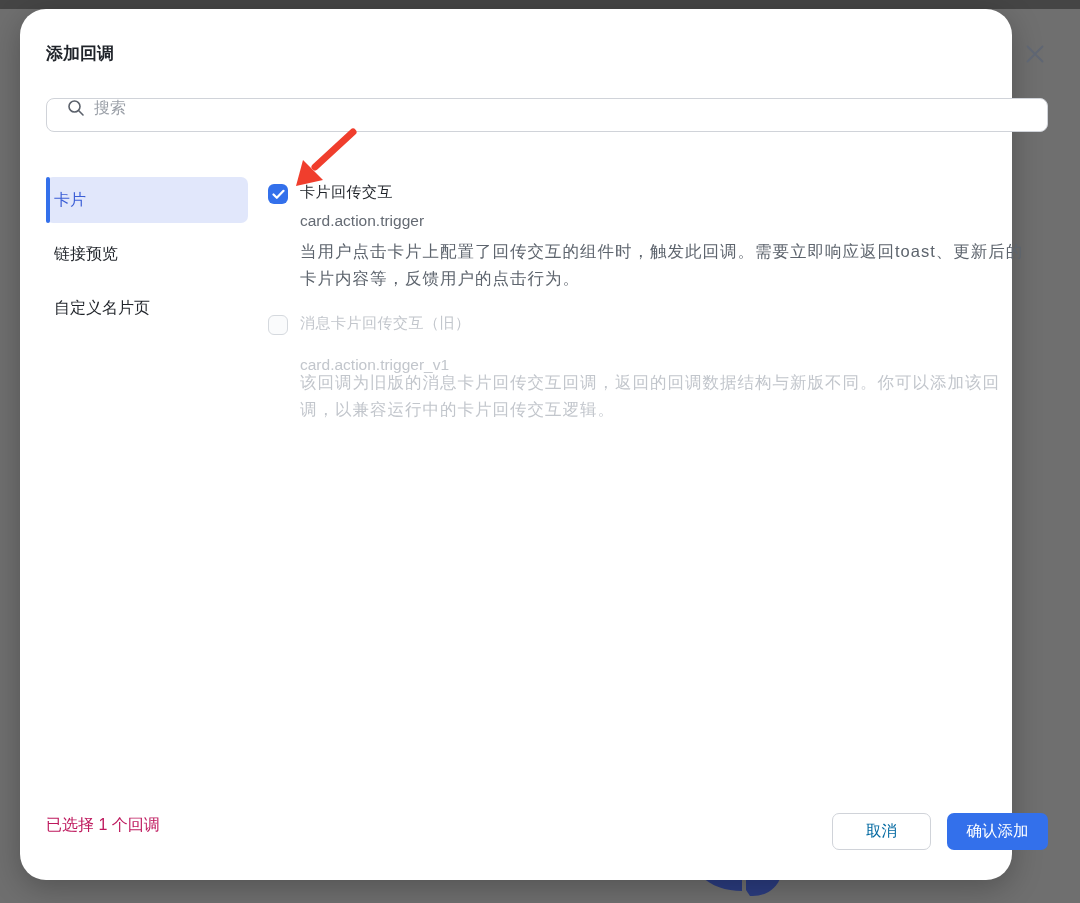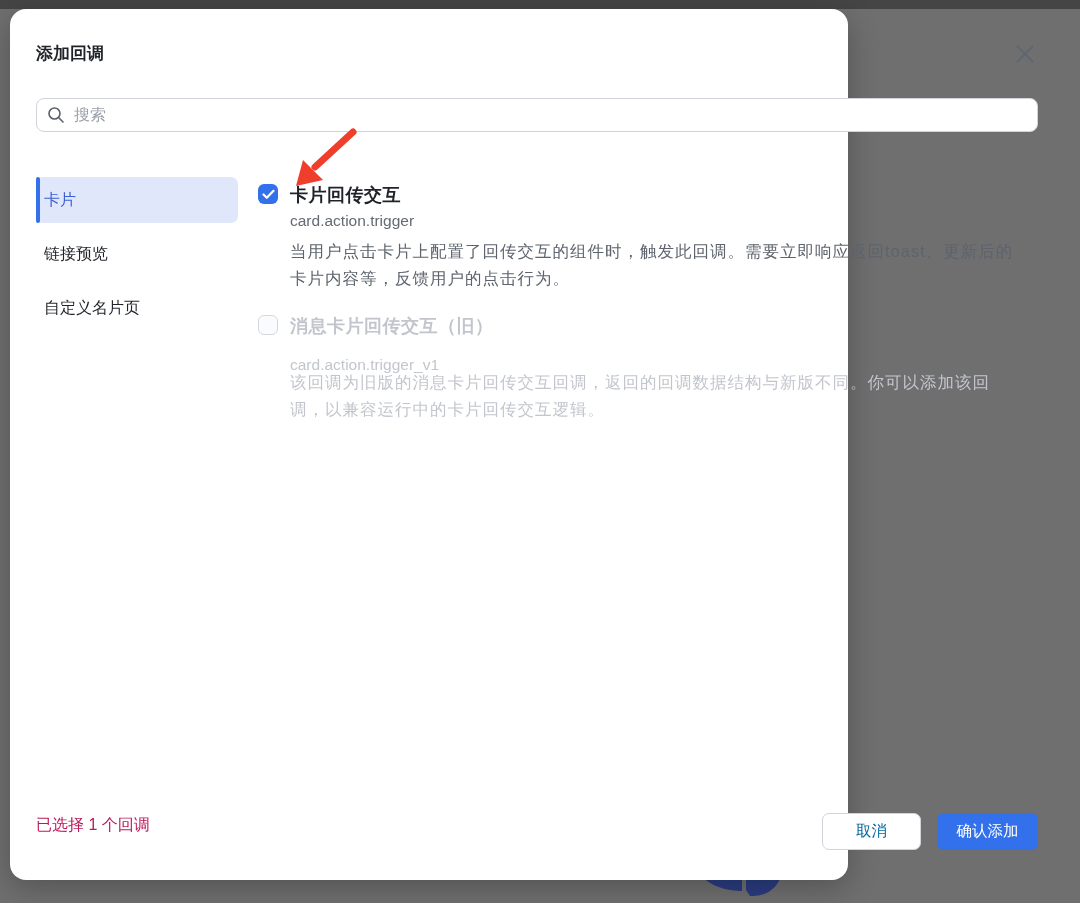--- a/index.html
+++ b/index.html
@@ -10,38 +10,38 @@
     position:relative; width:1080px; height:903px;
     background:#6f6f6f; overflow:hidden;
   }
   .top-strip {
     position:absolute; left:0; top:0; width:1080px; height:9px;
     background:#454545;
   }
   .bg-logo { position:absolute; left:0; top:0; }
 
   .modal {
-    position:absolute; left:10px; top:9px; width:838px; height:871px;
-    background:#ffffff; border-radius:16px;
+    position:absolute; left:20px; top:9px; width:992px; height:871px;
+    background:#ffffff; border-radius:26px;
     box-shadow:0 8px 30px rgba(0,0,0,0.25);
   }
 
   .modal-title {
     position:absolute; left:26px; top:33px;
     font-size:17px; font-weight:700; color:#1f2329;
   }
   .close-btn {
     position:absolute; left:1000px; top:30px; width:30px; height:30px;
     display:flex; align-items:center; justify-content:center; cursor:pointer;
   }
 
   .search-box {
     position:absolute; left:26px; top:89px; width:1002px; height:34px;
     border:1px solid #d0d3d9; border-radius:8px; background:#ffffff;
-    display:flex; align-items:center; padding:0 10px;
+    display:flex; align-items:flex-start; padding:0 20px;
   }
   .search-box input {
     border:none; outline:none; flex:1; font-size:16px; color:#1f2329;
     margin-left:9px; font-family:inherit; background:transparent;
   }
   .search-box input::placeholder { color:#9ba0a8; }
 
   .sidebar { position:absolute; left:26px; top:168px; width:202px; }
   .side-item {
     position:relative; width:202px; height:46px; margin-bottom:8px;
@@ -53,21 +53,21 @@
     position:absolute; left:0; top:0; width:4px; height:46px;
     background:#3370eb; border-radius:3px;
   }
 
   .cb {
     position:absolute; width:20px; height:20px; border-radius:6px; cursor:pointer;
   }
   .cb.checked { background:#3370eb; display:flex; align-items:center; justify-content:center; }
   .cb.unchecked { background:#fafbfc; border:1.5px solid #d5d9de; }
 
-  .item-title { position:absolute; font-size:18px; font-weight:700; color:#1f2329; letter-spacing:0.5px; }
+  .item-title { position:absolute; font-size:15px; font-weight:400; color:#1f2329; letter-spacing:0.5px; }
   .item-code  { position:absolute; font-size:15.5px; color:#646a73; }
   .item-desc  { position:absolute; width:726px; font-size:16.5px; color:#5d646d;
                 line-height:27px; letter-spacing:1px; }
   .disabled-text .item-title,
   .disabled-text .item-code,
   .disabled-text .item-desc { color:#c2c6cc; }
 
   .footer-count {
     position:absolute; left:26px; top:806px; font-size:16px; color:#be185d;
   }

